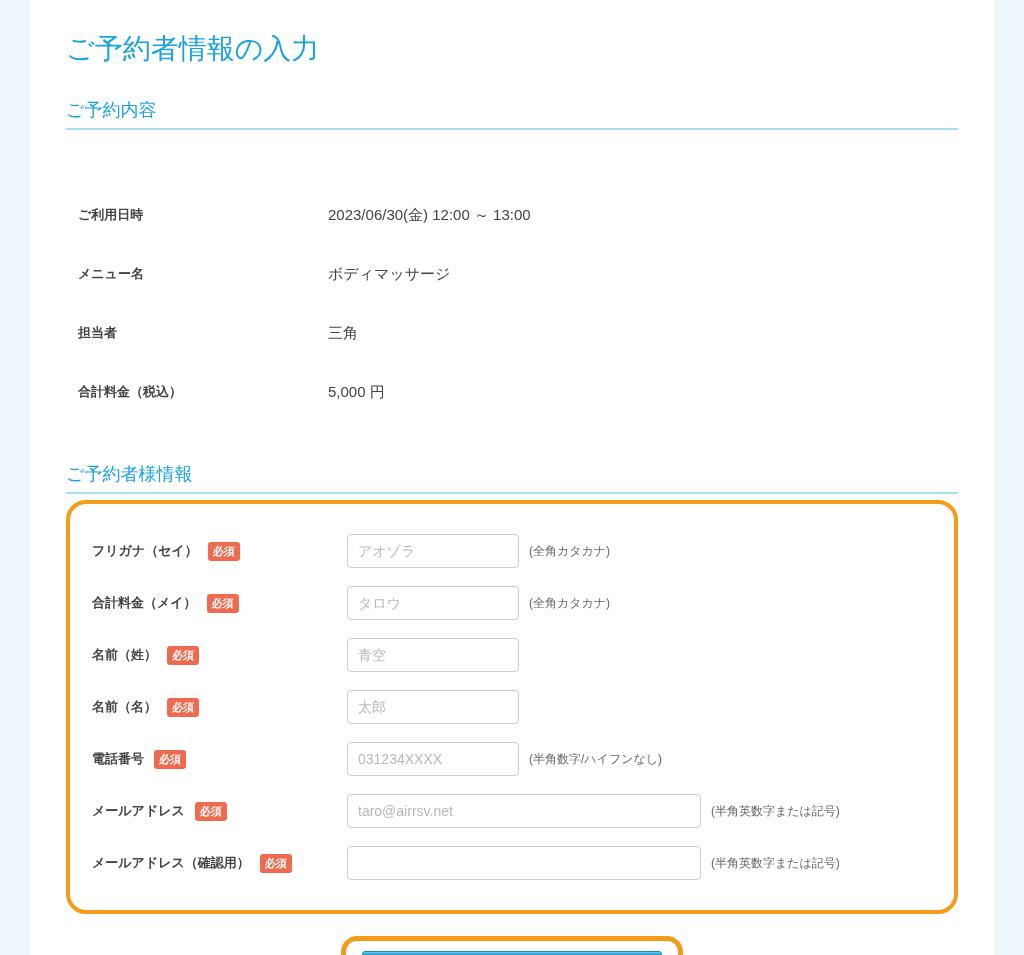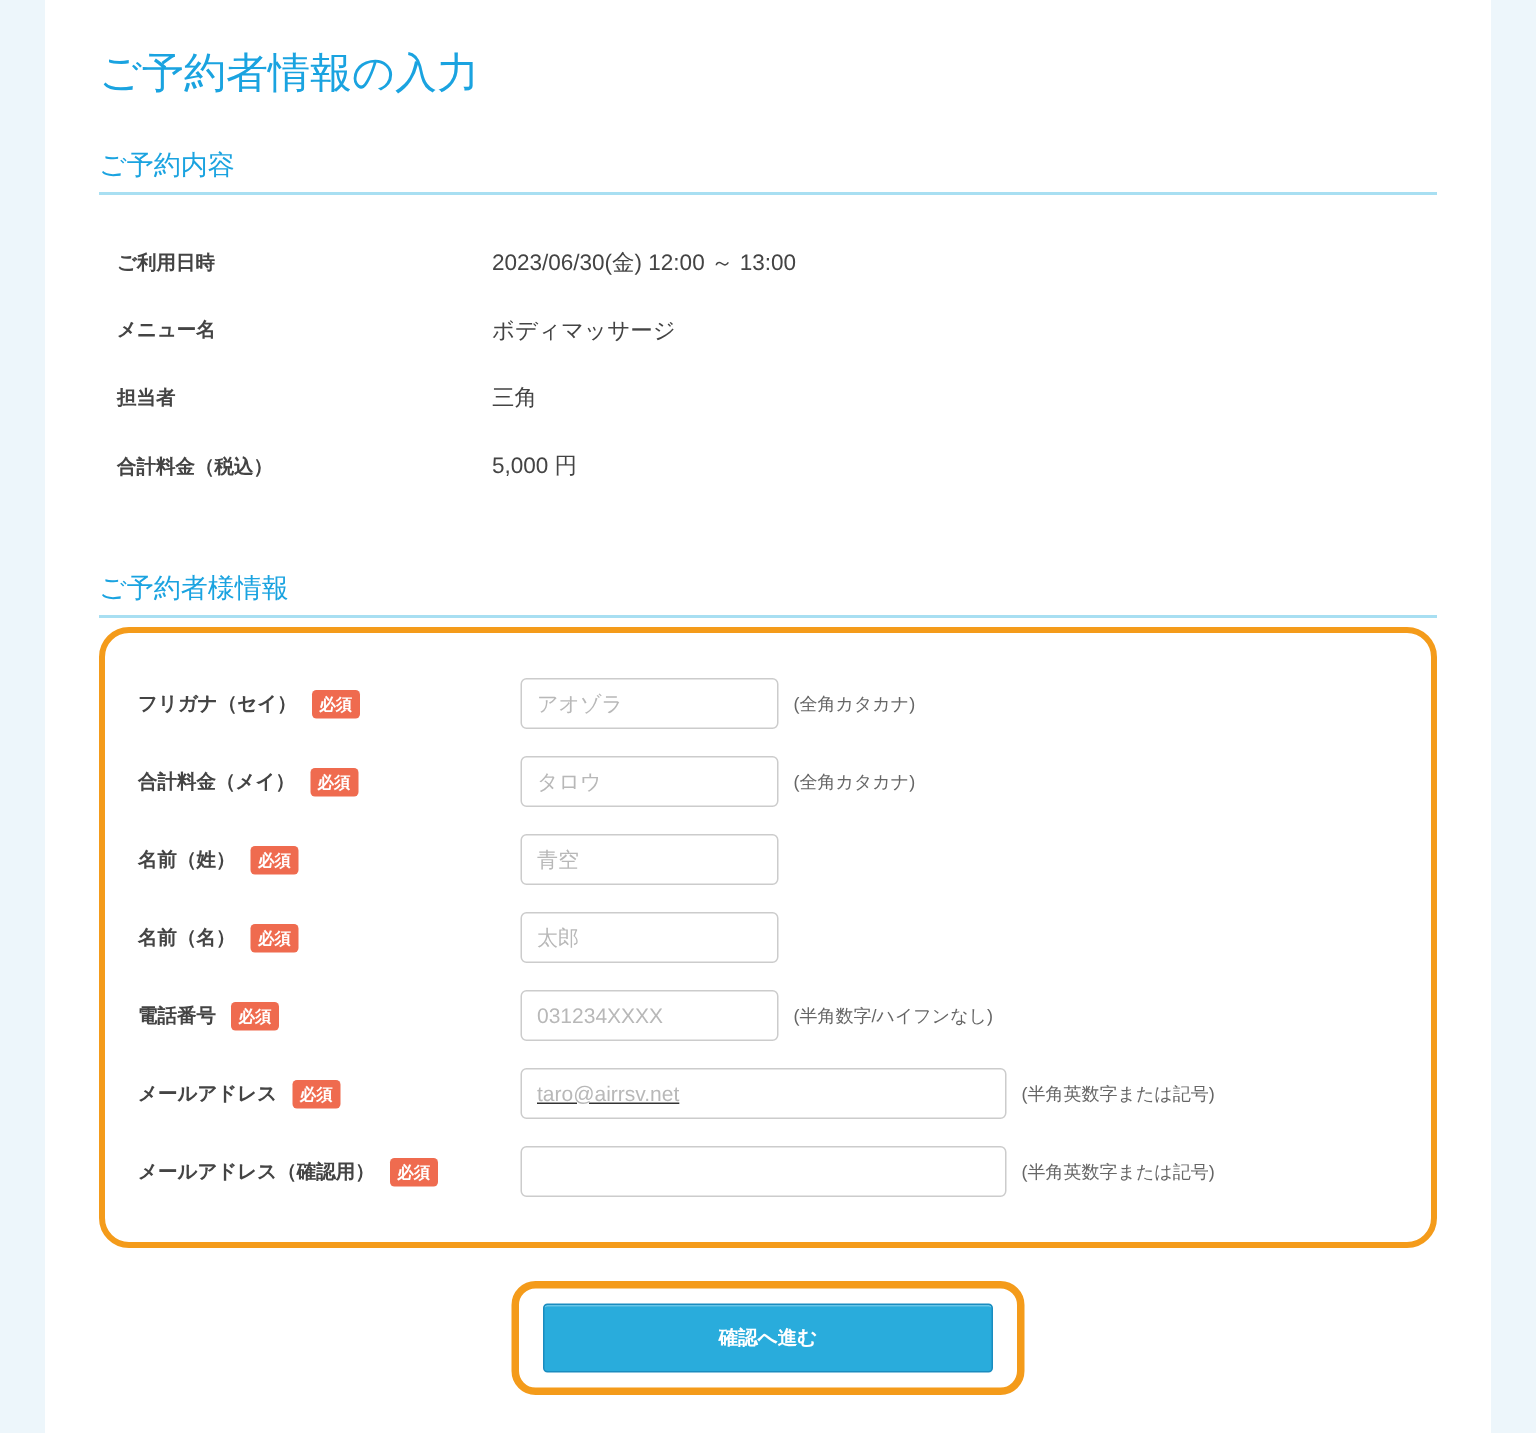--- a/index.html
+++ b/index.html
@@ -25,22 +25,22 @@
   }
   .section-title {
     color:#1aa3e0;
     font-size:18px;
     font-weight:400;
     margin:0 0 6px 0;
     padding-bottom:6px;
     border-bottom:2px solid #a8dff2;
   }
   .detail-block { padding:30px 12px 40px 12px; }
-  .detail-row { display:flex; margin-bottom:26px; }
-  .detail-row:last-child { margin-bottom:0;align-items:center; }
+  .detail-row { display:flex; margin-bottom:26px;margin-top:40px; }
+  .detail-row:last-child { margin-bottom:0; }
   .detail-label { width:250px; font-size:13px; color:#444; font-weight:600;}
   .detail-value { font-size:15px; color:#444; }
   .section-title.second { margin-top:20px; }
   .form-box {
     border:4px solid #f49b1a;
     border-radius:20px;
     padding:30px 22px 30px 22px;
     margin-top:6px;
   }
   .form-row { display:flex; align-items:center; margin-bottom:18px; }
@@ -59,21 +59,21 @@
   input.text-input {
     border:1px solid #ccc;
     border-radius:4px;
     padding:8px 10px;
     font-size:14px;
     color:#333;
     background:#fff;
   }
   input.text-input::placeholder { color:#b8b8b8; }
   .w-small { width:172px; }
-  .w-large { width:324px;text-decoration:underline; }
+  .w-large { width:354px; }
   .hint { margin-left:10px; font-size:12px; color:#666; }
   .submit-wrap {
     display:flex;
     justify-content:center;
     margin-top:22px;
   }
   .submit-frame {
     border:5px solid #f49b1a;
     border-radius:16px;
     padding:10px 16px;

